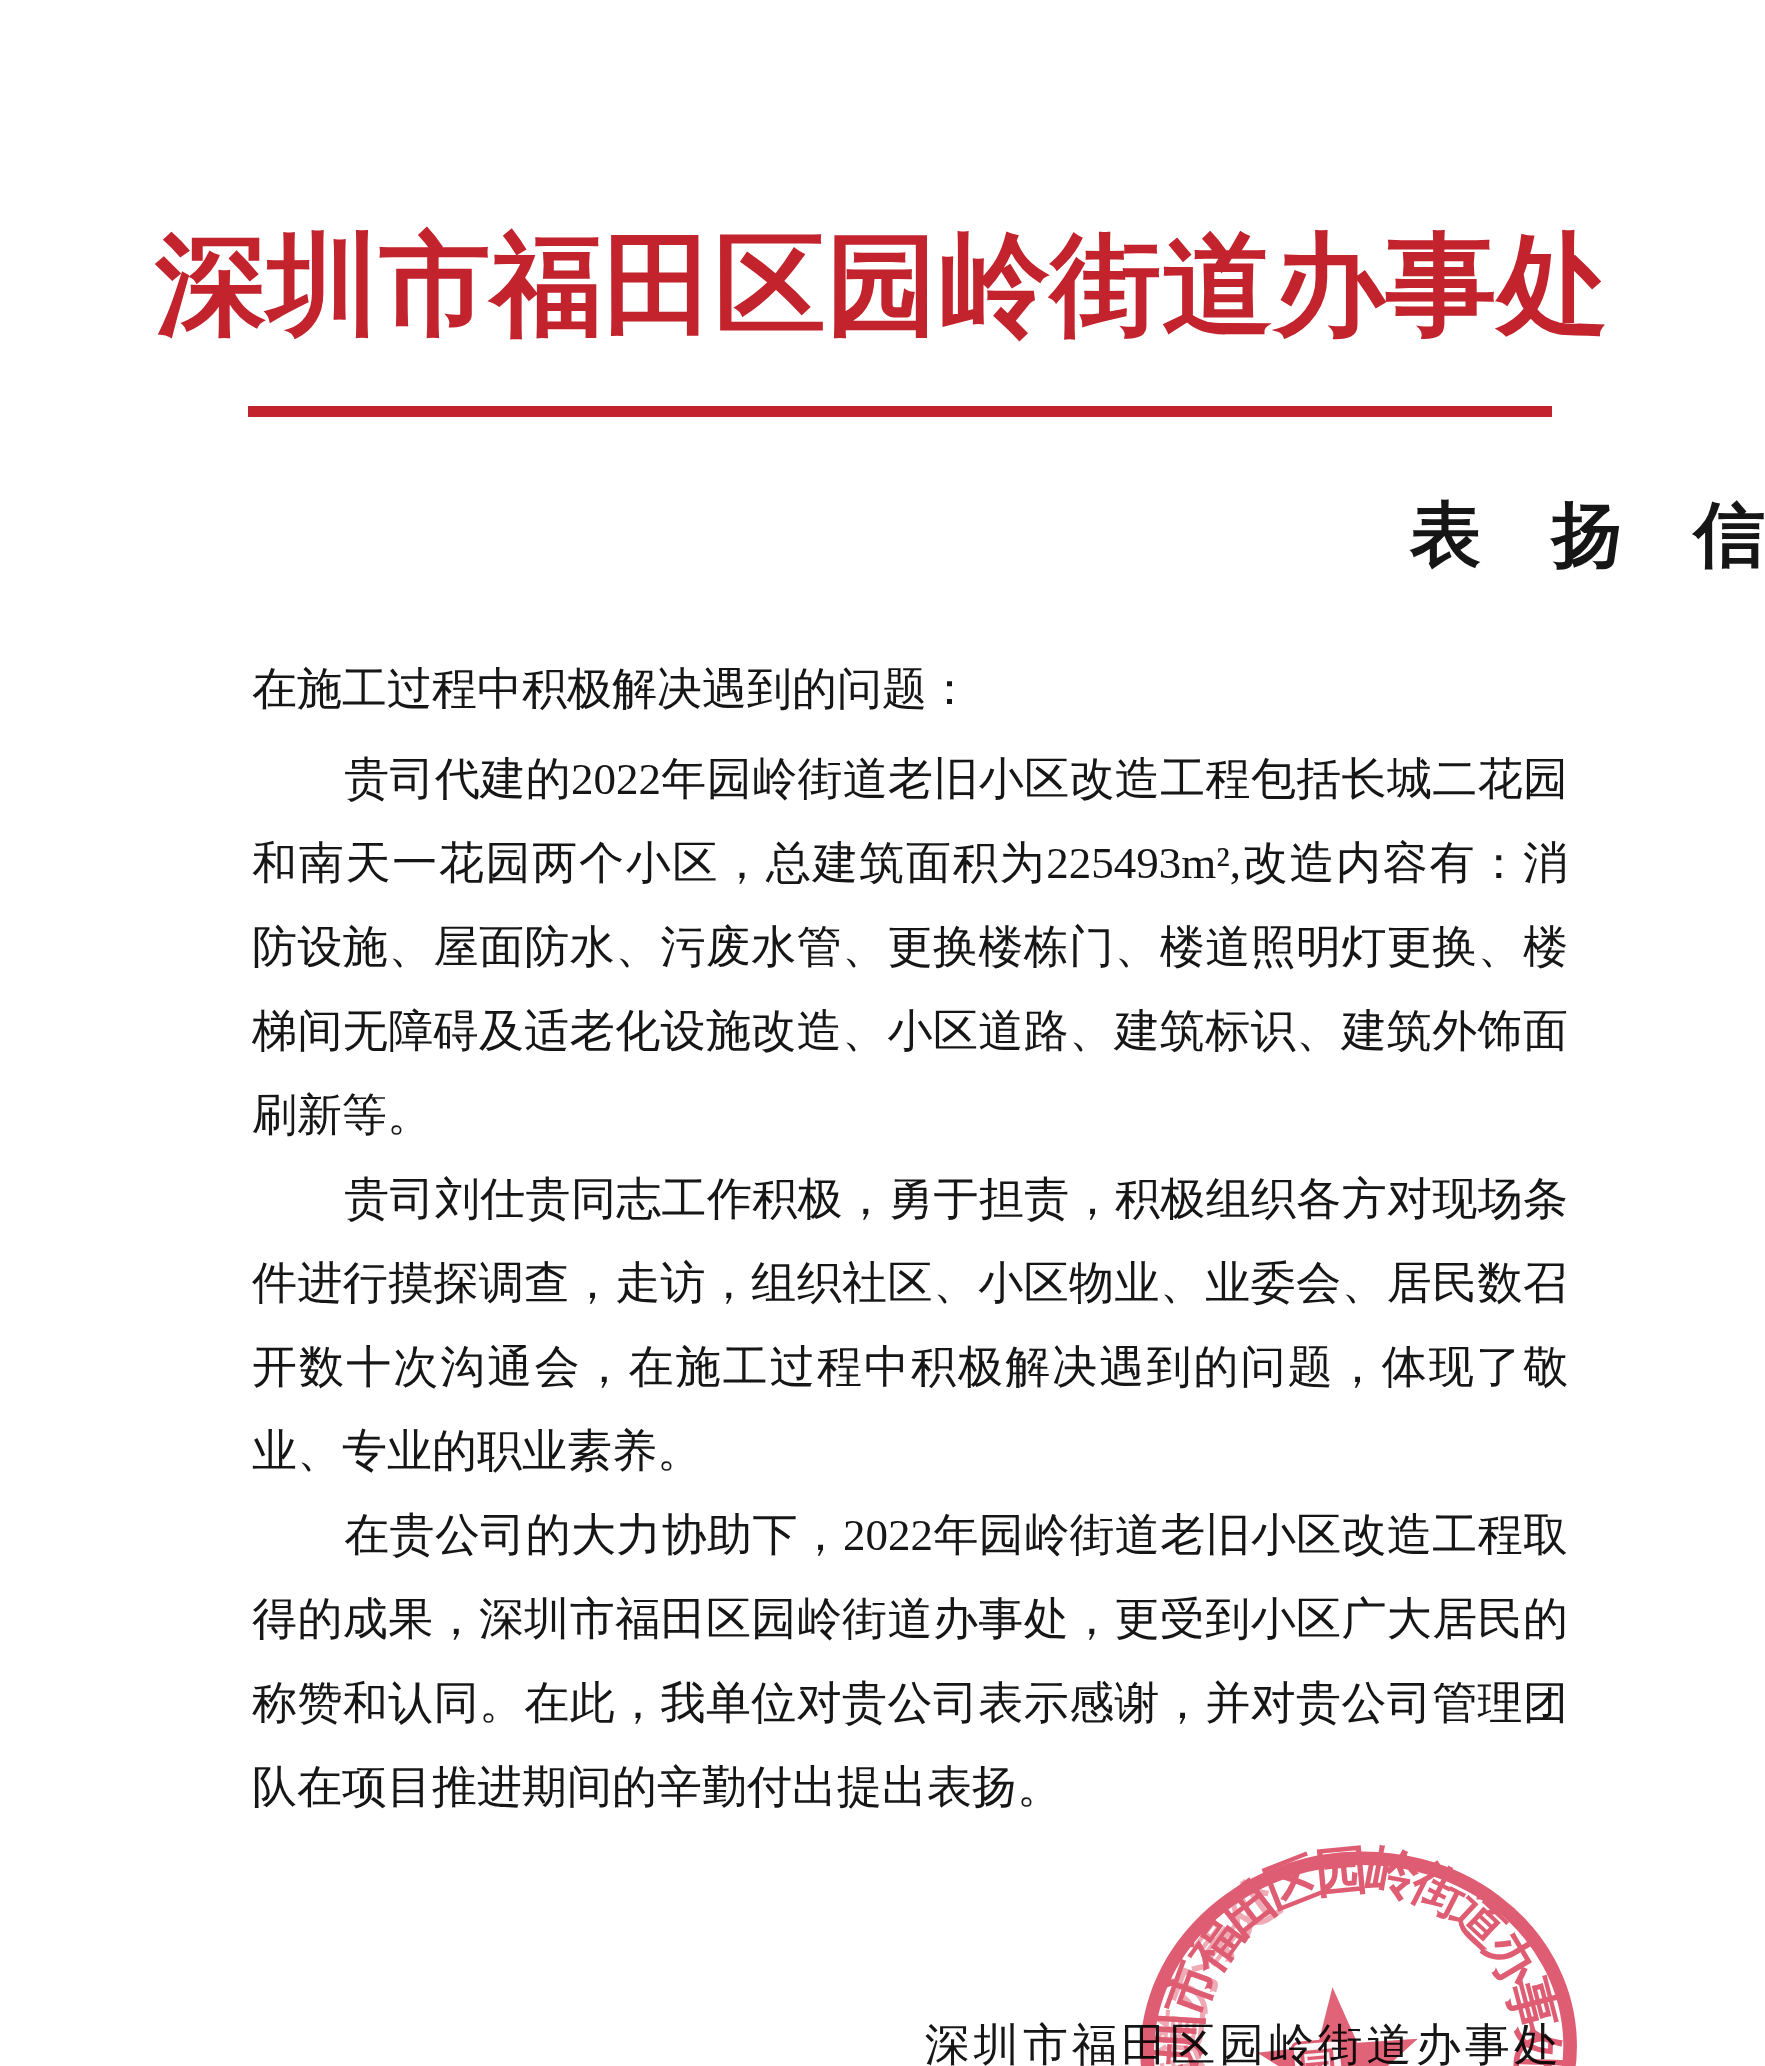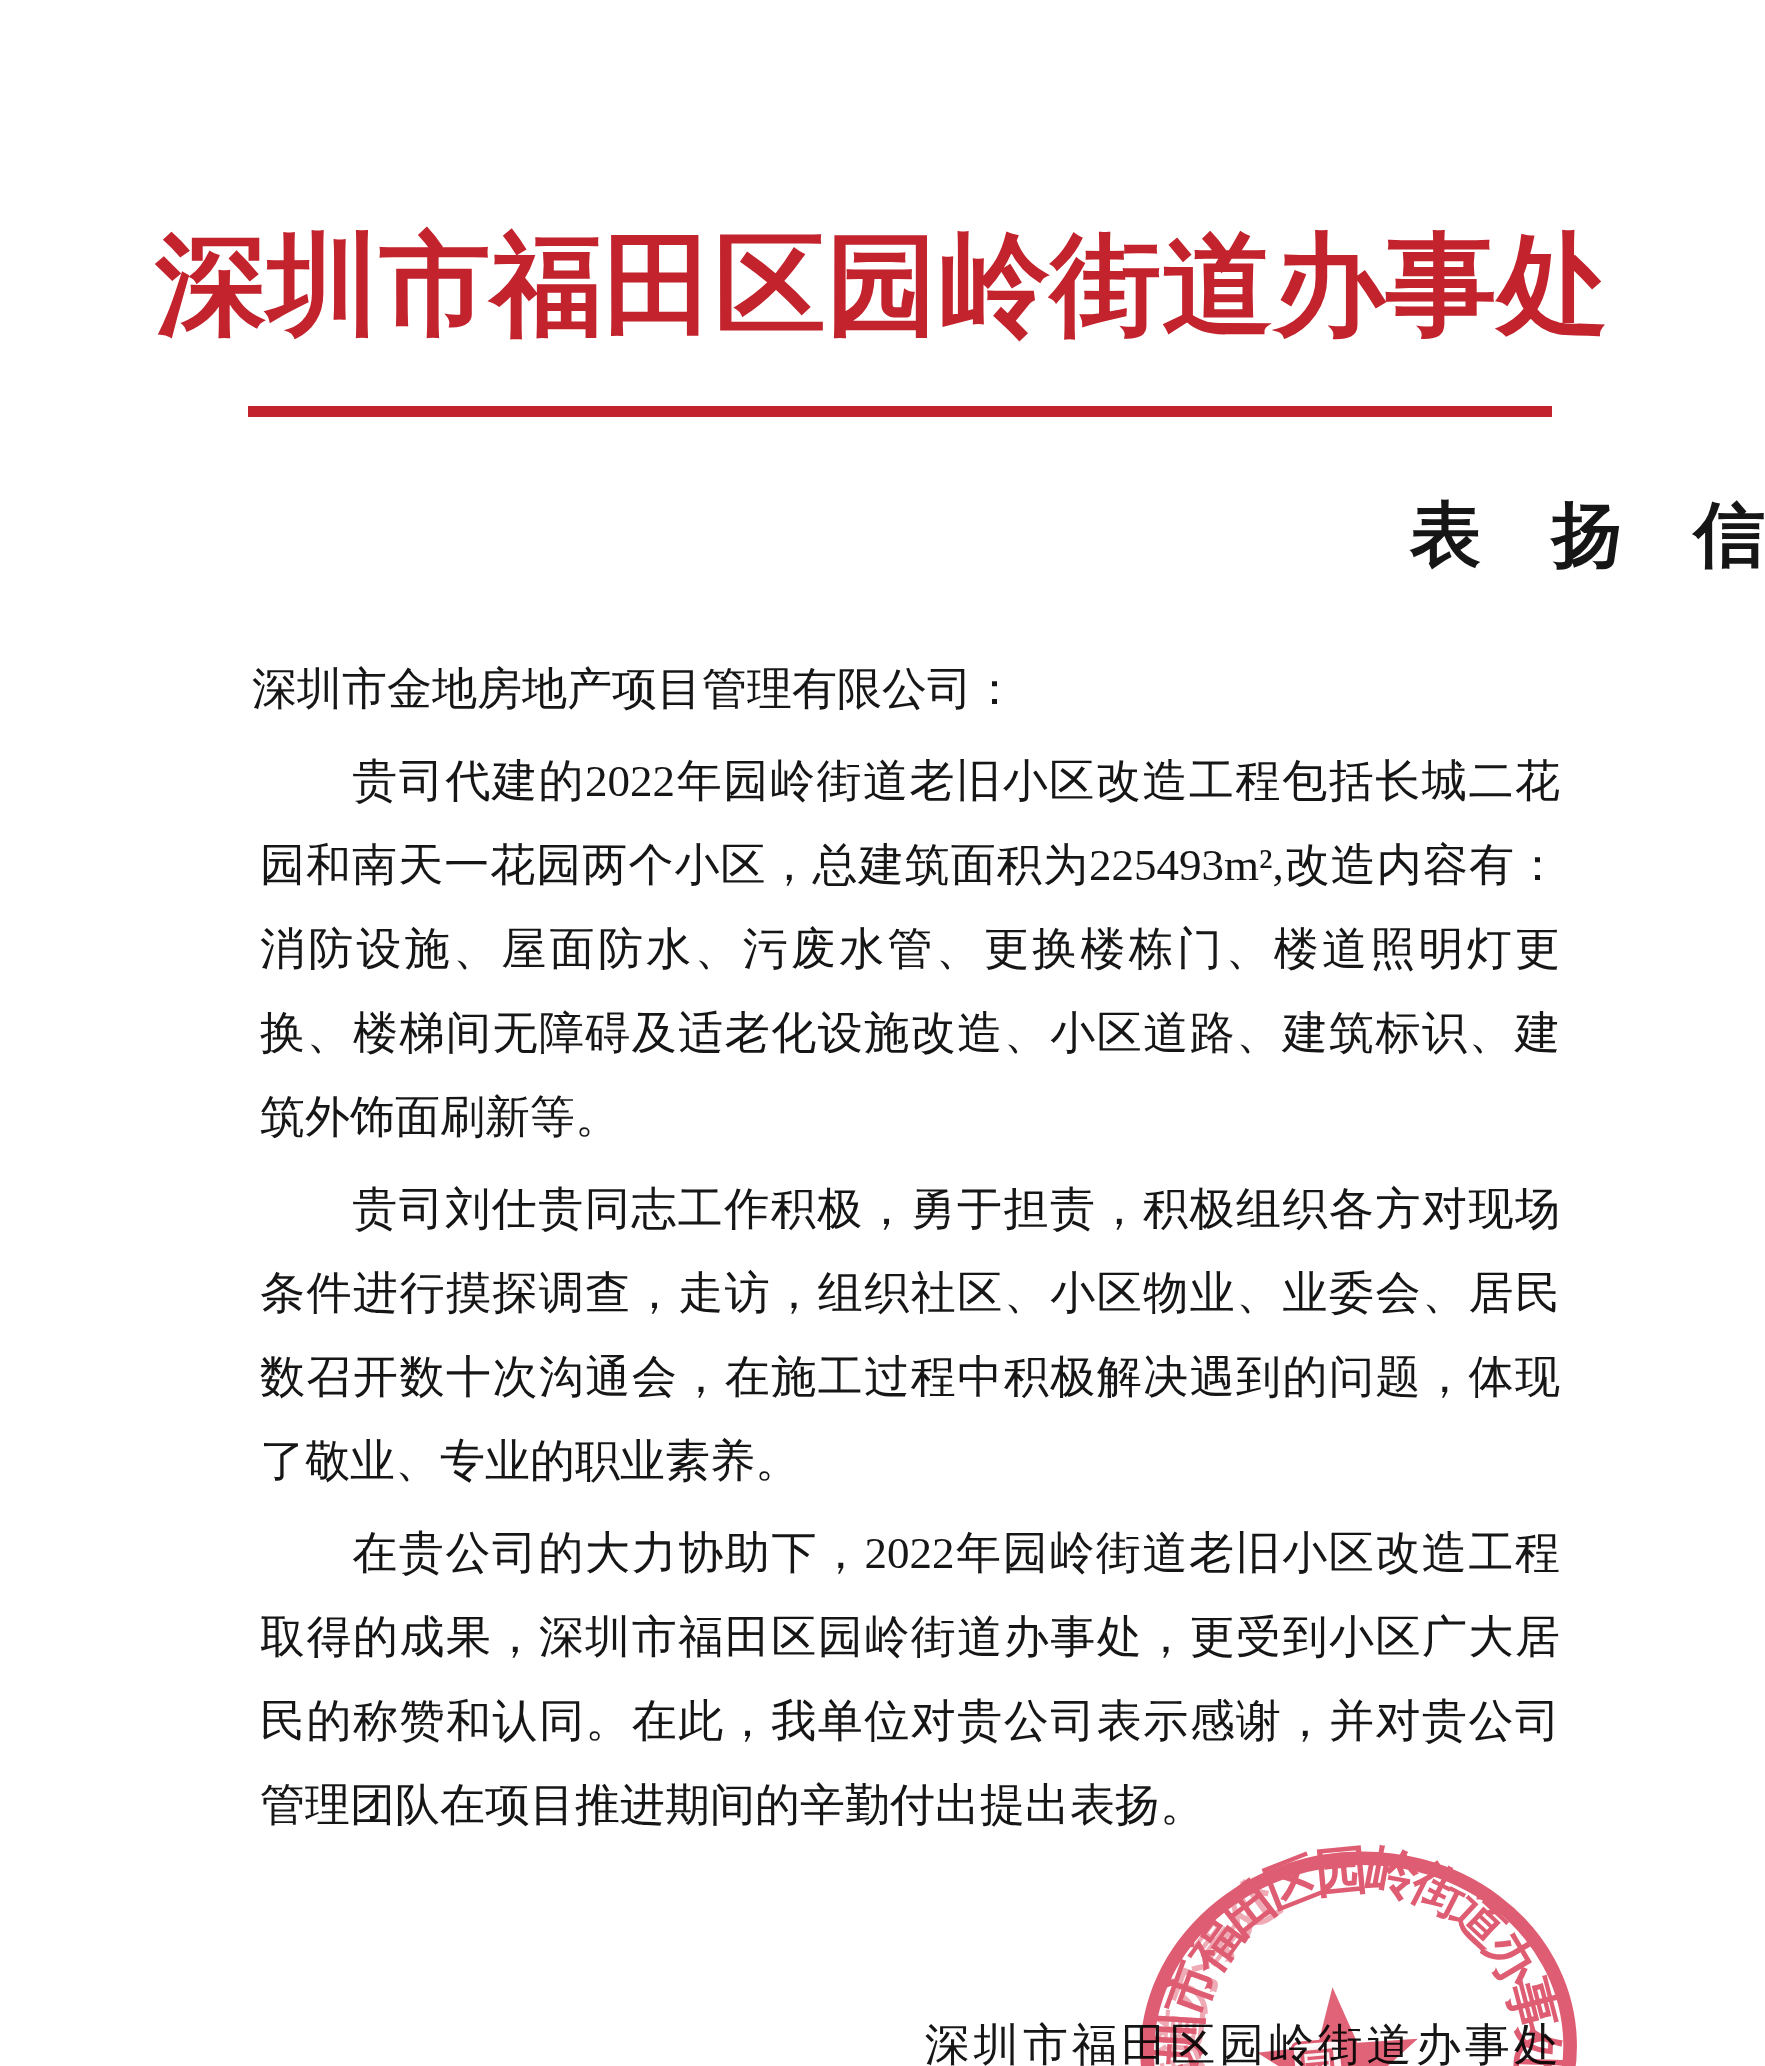--- a/index.html
+++ b/index.html
@@ -49,21 +49,21 @@
     position:absolute;
     top:647px; left:252px;
     width:1316px;
     font-size:45px;
     line-height:84px;
     text-align:justify;
     color:var(--ink);
   }
   .salutation{ margin:0 0 5.8px 0; }
   .content p{
-    margin:8px;
+    margin:0;
     text-indent:2.05em;
   }
   .signature{
     position:absolute;
     top:2018px; right:202px;
     font-size:45px;
     letter-spacing:4.1px;
     line-height:1.2;
     color:var(--ink);
     white-space:nowrap;
@@ -89,21 +89,21 @@
 
 <div class="page">
 
   <div class="letterhead">深圳市福田区园岭街道办事处</div>
 
   <div class="divider"></div>
 
   <div class="doc-title">表　扬　信</div>
 
   <div class="content">
-    <div class="salutation">深圳市金地房地产项目管理有限公司：</div>
+    <div class="salutation">在施工过程中积极解决遇到的问题：</div>
     <div>
         <p>贵司代建的2022年园岭街道老旧小区改造工程包括长城二花园和南天一花园两个小区，总建筑面积为225493m²,改造内容有：消防设施、屋面防水、污废水管、更换楼栋门、楼道照明灯更换、楼梯间无障碍及适老化设施改造、小区道路、建筑标识、建筑外饰面刷新等。</p>
         <p>贵司刘仕贵同志工作积极，勇于担责，积极组织各方对现场条件进行摸探调查，走访，组织社区、小区物业、业委会、居民数召开数十次沟通会，在施工过程中积极解决遇到的问题，体现了敬业、专业的职业素养。</p>
         <p>在贵公司的大力协助下，2022年园岭街道老旧小区改造工程取得的成果，深圳市福田区园岭街道办事处，更受到小区广大居民的称赞和认同。在此，我单位对贵公司表示感谢，并对贵公司管理团队在项目推进期间的辛勤付出提出表扬。</p>
       </div>
   </div>
 
   <div class="signature">深圳市福田区园岭街道办事处</div>
 
   <svg class="stamp" viewBox="0 0 1200 1100" xmlns="http://www.w3.org/2000/svg">

